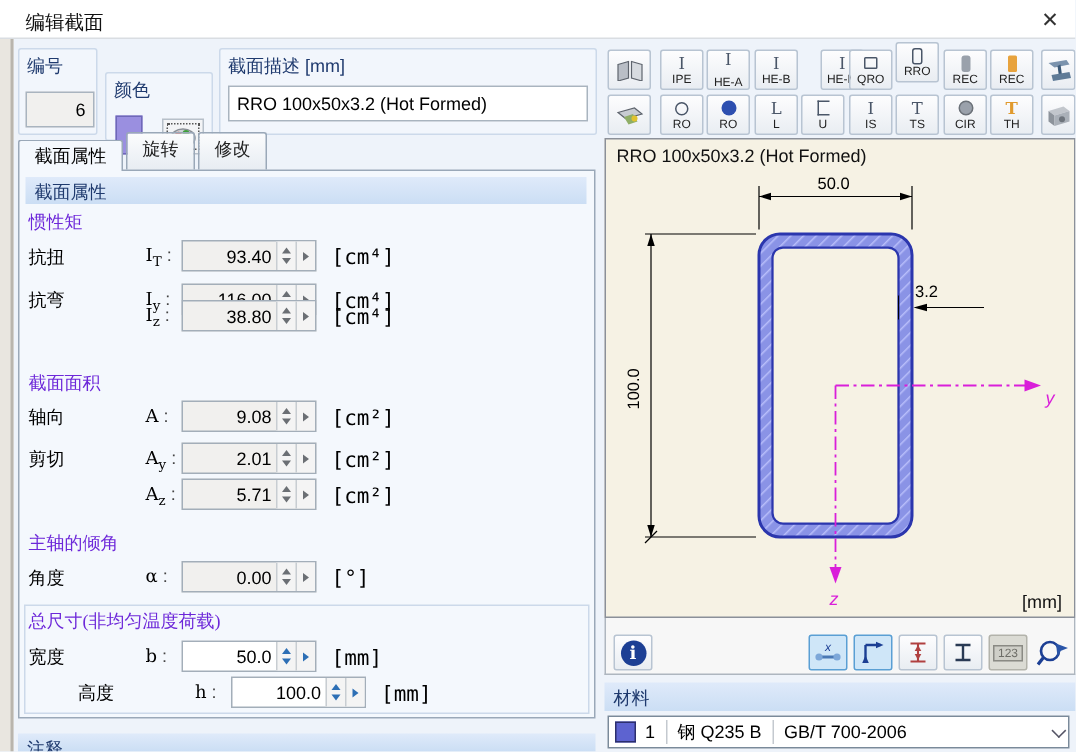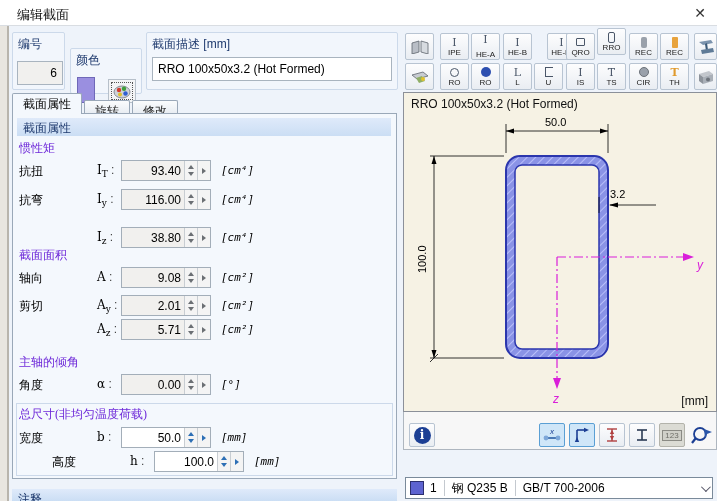--- a/index.html
+++ b/index.html
@@ -27,21 +27,21 @@
             border:1px solid #6f68b8; }
   .palettebtn { position:absolute; left:37px; top:30px; width:28px; height:24px; background:#f3f4f6;
                 border:1px solid #b7c0ca; outline:1px dotted #555; outline-offset:-4px;
                 display:flex; align-items:center; justify-content:center; }
   .descinput { position:absolute; left:5px; top:24px; width:240px; height:24px; background:#fff;
                border:1px solid #a9b4bf; padding:0 5px; font-size:12px;
                font-family:"Liberation Sans",sans-serif; }
 
   
   .tabs { position:absolute; left:2px; top:67px; height:21px; display:flex; align-items:flex-end; }
-  .tab { height:14px; padding:2px 10px 0; border:1px solid #9aa8b8; border-bottom:none;
+  .tab { height:26px; padding:2px 10px 0; border:1px solid #9aa8b8; border-bottom:none;
          background:linear-gradient(#fbfcfd,#e7ecf2); margin-right:2px; color:#222;
          border-radius:2px 2px 0 0; cursor:pointer; }
   .tab.active { height:21px; background:#f4f8fd; position:relative; z-index:3; color:#000; }
 
   .tabpanel { position:absolute; left:2px; top:87px; width:385px; height:366px;
               border:1px solid #9aa8b8; background:#f4f8fd; z-index:2; }
   .gbar { position:absolute; left:4px; top:4px; width:374px; height:18px;
           background:linear-gradient(#dfeafa,#cbdef4); color:#1f3a6e; padding:2px 6px; }
   .sect { position:absolute; left:6px; color:#6d28d9;font-family:Liberation Serif, serif; }
   .frame { position:absolute; left:3px; top:289px; width:377px; height:73px;
@@ -62,21 +62,21 @@
         border-bottom:4px solid #6b6f74; }
   .td { width:0; height:0; border-left:3px solid transparent; border-right:3px solid transparent;
         border-top:4px solid #6b6f74; }
   .ed .tu { border-bottom-color:#2d6fb5; } .ed .td { border-top-color:#2d6fb5; }
   .pop { width:13px; border-left:1px solid #c8cdd2; display:flex; align-items:center;
          justify-content:center; background:#f4f4f4; cursor:pointer; }
   .pop i { width:0; height:0; border-top:3px solid transparent; border-bottom:3px solid transparent;
            border-left:4px solid #6b6f74; }
   .ed .pop i { border-left-color:#2d6fb5; }
   .ru { position:absolute; left:208px; top:4px; font-family:"DejaVu Sans Mono",monospace;
-        font-size:11px;font-style:italic; }
+        font-size:14px; }
 
   .commentbar { position:absolute; left:12px; top:489px; width:385px; height:12px; overflow:hidden;
                 background:linear-gradient(#dfeafa,#cbdef4); color:#1f3a6e; padding:2px 6px; }
 
   
   .rp { position:absolute; left:403px; top:26px; width:314px; height:475px; }
   .tbtn { position:absolute; width:29px; height:27px; border:1px solid #b8c4d2; border-radius:2px;
           background:linear-gradient(#fdfdfe,#e9edf2); display:flex; flex-direction:column;
           align-items:center; justify-content:center; cursor:pointer; overflow:hidden; }
   .tbtn .lab { font-size:8px; color:#222; line-height:8px; margin-top:1px; }
@@ -196,21 +196,21 @@
             <i class="tu"></i>
             <i class="td"></i>
           </span>
         <span class="pop">
             <i></i>
           </span>
       </span>
       <span class="ru">[cm⁴]</span>
     </div>
 
-    <div class="row" style="top:113px;">
+    <div class="row" style="top:86px;">
       <span class="rl"></span>
       <span class="rs"><span>I</span><sub>z</sub></span>
       <span class="fw">
         <span class="fv">38.80</span>
         <span class="spin">
             <i class="tu"></i>
             <i class="td"></i>
           </span>
         <span class="pop">
             <i></i>
@@ -522,20 +522,21 @@
     </div>
     <div class="vbtn flat" style="left:285px;">
       <svg width="22" height="20" viewBox="0 0 22 20">
         <circle cx="9" cy="9" r="6" fill="none" stroke="#1c3f94" stroke-width="1.8"></circle>
         <line x1="4.5" y1="13.5" x2="1" y2="18" stroke="#1c3f94" stroke-width="2.2"></line>
         <polygon points="13,4 21,7 16,9 14,13" fill="#2a55a8"></polygon>
       </svg>
     </div>
   </div>
 
+  <div class="matheader">材料</div>
   <div class="matselect">
     <span class="matswatch"></span>
     <span>1</span>
     <span class="matsep"></span>
     <span>钢 Q235 B</span>
     <span class="matsep"></span>
     <span>GB/T 700-2006</span>
     <span class="chev"></span>
   </div>
 </div>

